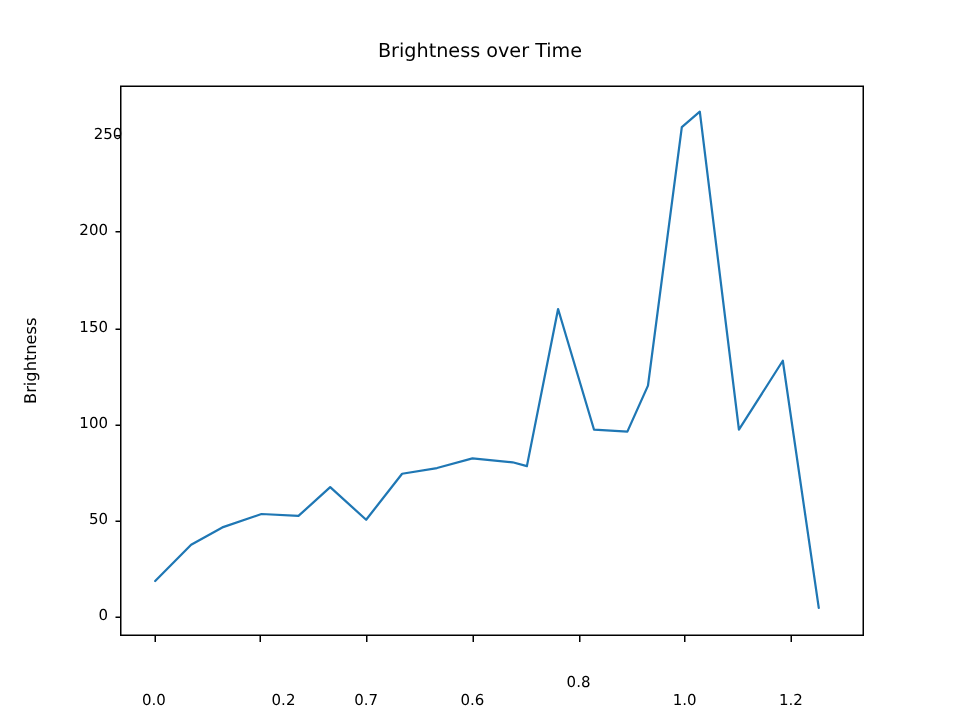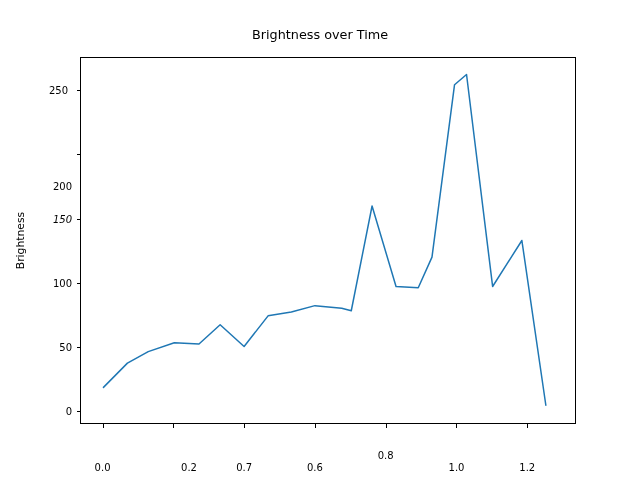--- a/index.html
+++ b/index.html
@@ -109,25 +109,25 @@
   </div>
 
   <div id="y-ticks">
       <div class="tick-mark ytick-mark" style="top: 411.29px;"></div>
       <div class="tick-label ytick-label" style="top: 411.29px; left: 40px; width: 32px;">0</div>
       <div class="tick-mark ytick-mark" style="top: 347.08px;"></div>
       <div class="tick-label ytick-label" style="top: 347.08px; left: 40px; width: 32px;">50</div>
       <div class="tick-mark ytick-mark" style="top: 282.88px;"></div>
       <div class="tick-label ytick-label" style="top: 282.88px; left: 40px; width: 32px;">100</div>
       <div class="tick-mark ytick-mark" style="top: 218.67px;"></div>
-      <div class="tick-label ytick-label" style="top: 218.67px; left: 40px; width: 32px; font-style: italic;">150</div>
+      <div class="tick-label ytick-label" style="top: 218.67px; left: 40px; width: 32px;">150</div>
       <div class="tick-mark ytick-mark" style="top: 154.46px;"></div>
-      <div class="tick-label ytick-label" style="top: 154.46px; left: 40px; width: 32px; margin-top: 32px;">200</div>
+      <div class="tick-label ytick-label" style="top: 154.46px; left: 40px; width: 32px;">200</div>
       <div class="tick-mark ytick-mark" style="top: 90.26px;"></div>
-      <div class="tick-label ytick-label" style="top: 90.26px; left: 36px; width: 32px;">250</div>
+      <div class="tick-label ytick-label" style="top: 90.26px; left: 56px; width: 32px; text-align: center;">250</div>
     </div>
   <div id="x-ticks">
       <div class="tick-mark xtick-mark" style="left: 102.55px;"></div>
       <div class="tick-label xtick-label" style="left: 102.55px; top: 430px;">0.0</div>
       <div class="tick-mark xtick-mark" style="left: 173.33px;"></div>
       <div class="tick-label xtick-label" style="left: 189px; top: 430px;">0.2</div>
       <div class="tick-mark xtick-mark" style="left: 244.12px;"></div>
       <div class="tick-label xtick-label" style="left: 244.12px; top: 430px;">0.7</div>
       <div class="tick-mark xtick-mark" style="left: 314.9px;"></div>
       <div class="tick-label xtick-label" style="left: 314.9px; top: 430px; text-align: right;">0.6</div>

